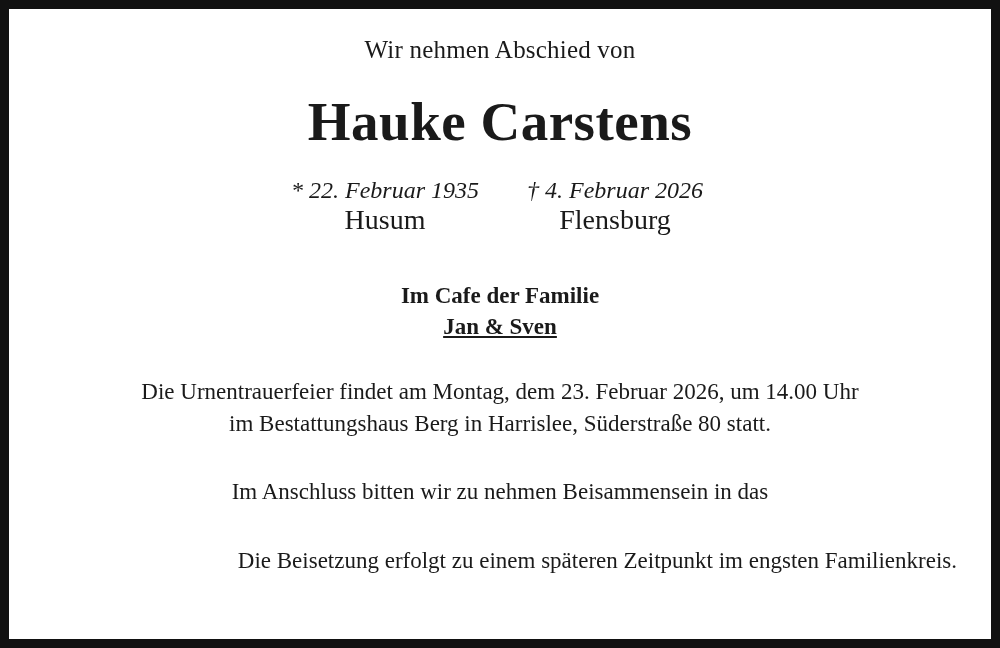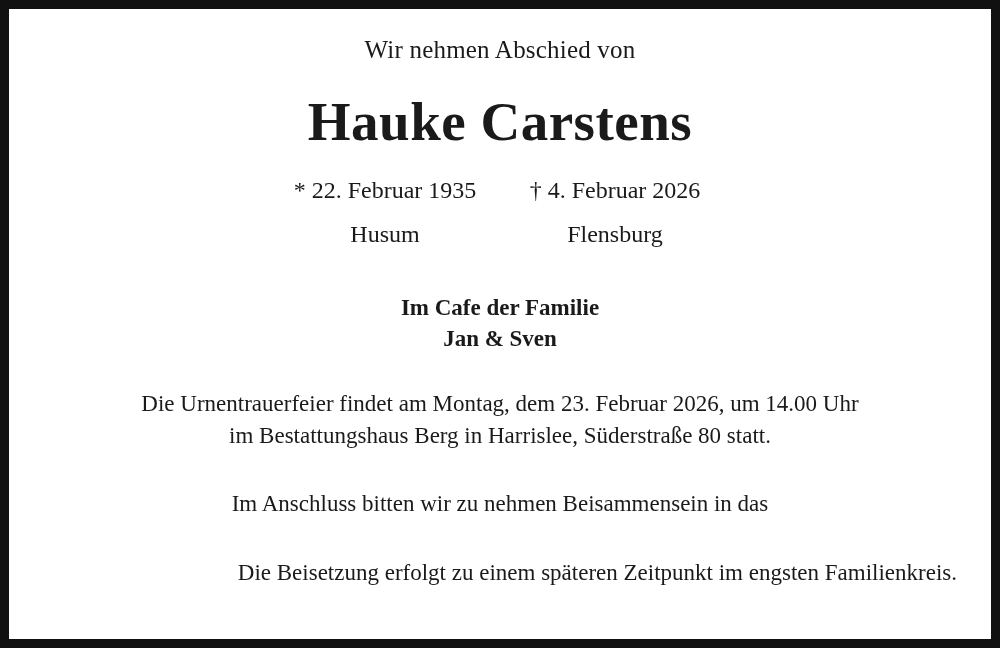--- a/index.html
+++ b/index.html
@@ -52,39 +52,40 @@
   .dates {
     margin-top: 26px;
     font-size: 24px;
     display: flex;
     justify-content: center;
     gap: 0px;
   }
   .dates .col {
     width: 230px;
     text-align: center;
+    font-style: italic;
   }
   .places {
-    margin-top: 17px;
-    font-size: 24px;
+    font-size: 28px;
     display: flex;
     justify-content: center;
   }
   .places .col {
     width: 230px;
     text-align: center;
   }
   .family {
     margin-top: 44px;
     font-size: 23px;
     font-weight: 700;
     line-height: 1.35;
   }
   .family .line2 {
     display: block;
+    text-decoration: underline;
   }
   .block {
     margin-top: 34px;
     font-size: 23px;
     line-height: 1.38;
   }
   .block.b2 {
     margin-top: 37px;
   }
   .block.b3 {

